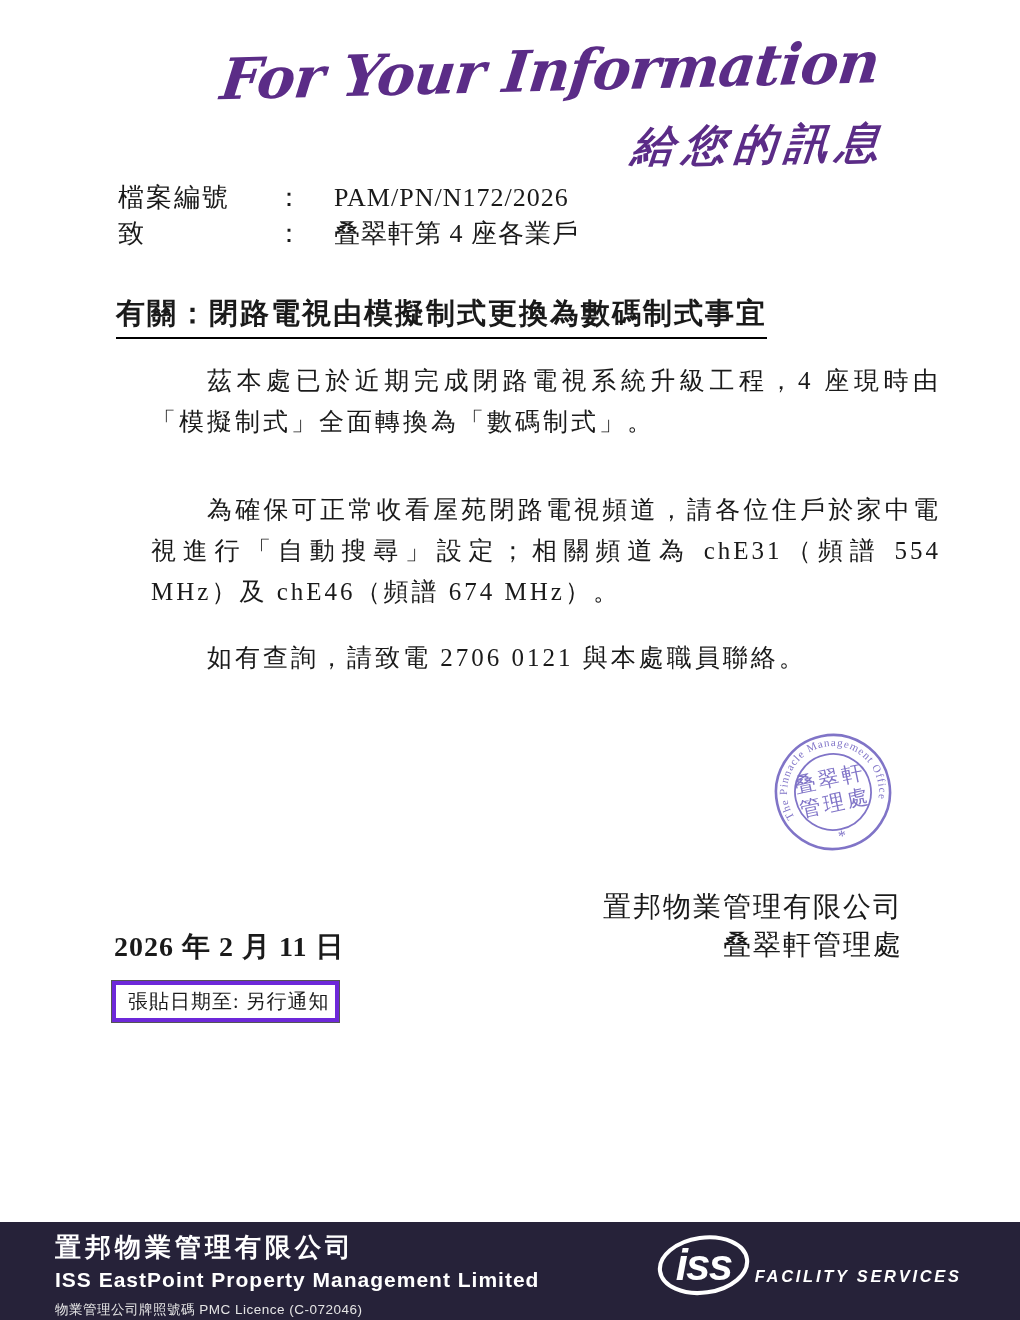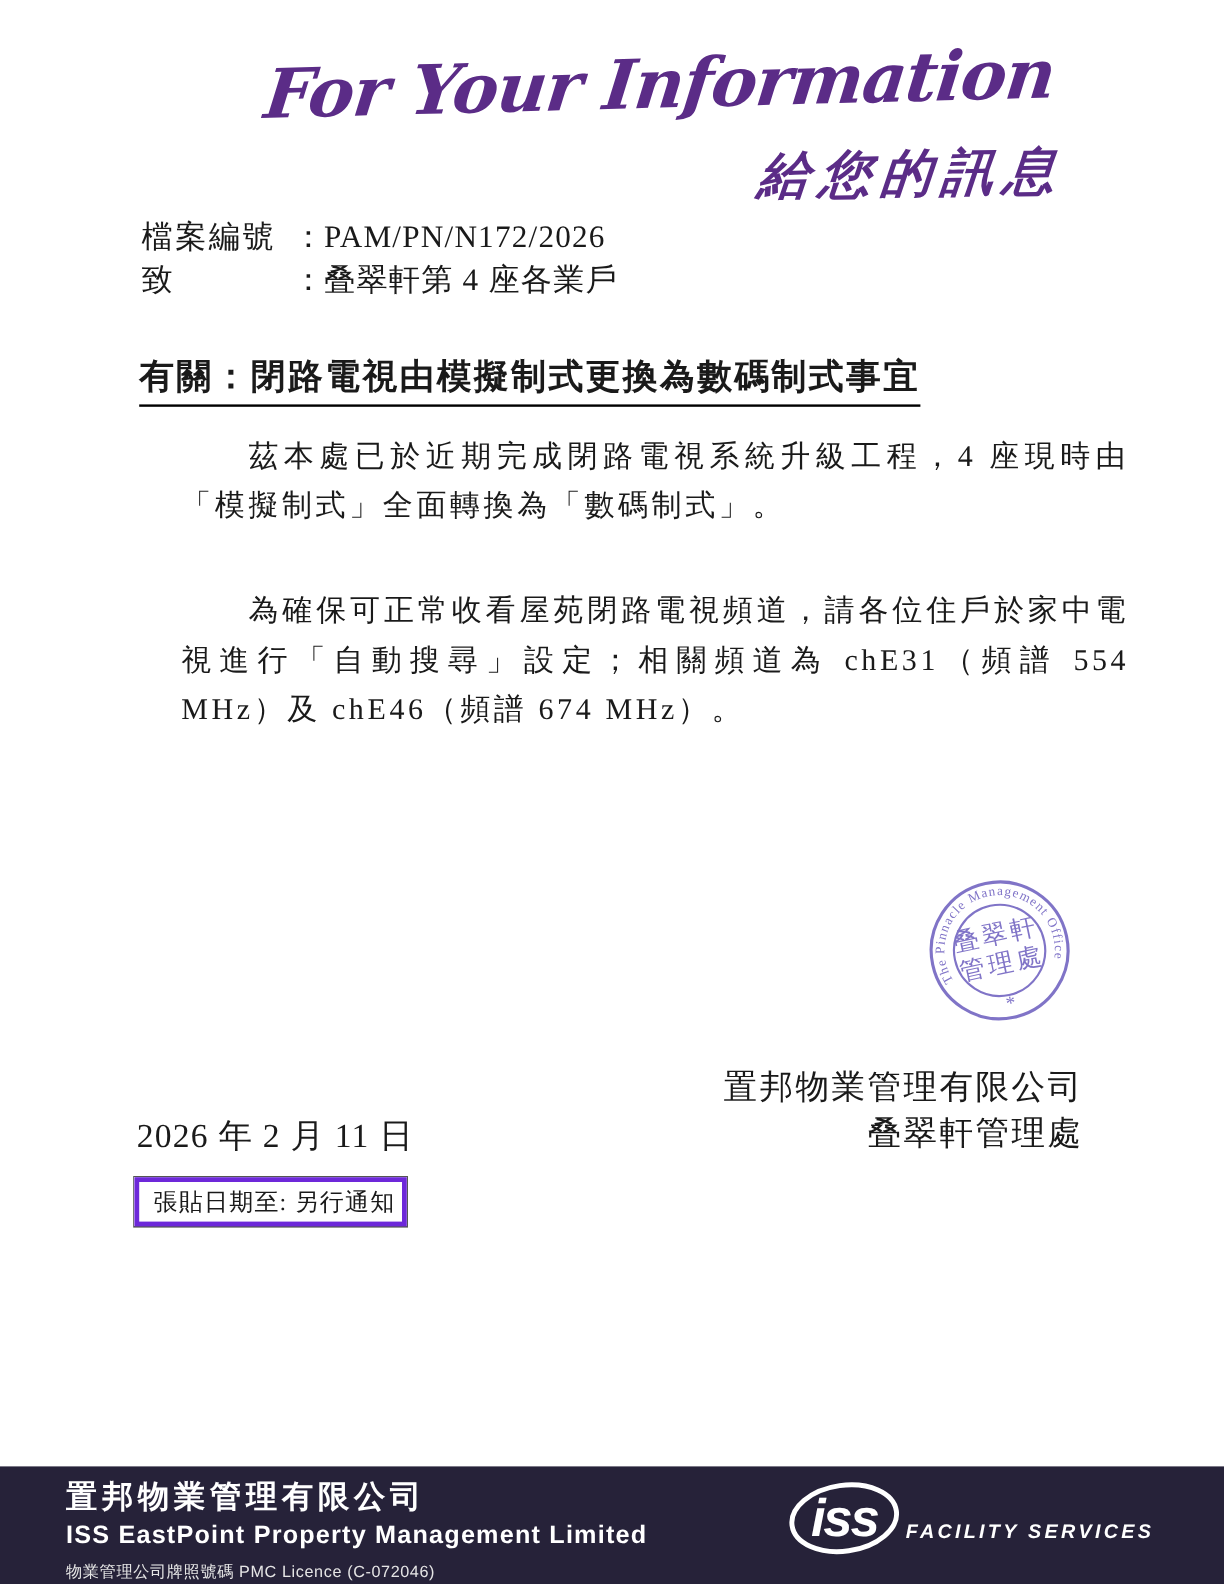--- a/index.html
+++ b/index.html
@@ -36,21 +36,21 @@
     font-weight: bold;
     font-size: 43px;
     letter-spacing: 8px;
     color: #5b2c87;
     transform: skewX(-6deg) rotate(-1deg);
     white-space: nowrap;
   }
 
   
   .meta { position: absolute; left: 118px; top: 180px; font-size: 26px; line-height: 36px; }
-  .meta-row { display: flex; }
+  .meta-row { display: flex; gap: 32px; }
   .meta-label { width: 126px; letter-spacing: 2px; }
   .meta-colon { }
   .meta-value { letter-spacing: 1px; }
 
   
   .title-wrap { position: absolute; left: 116px; top: 294px; width: 790px; text-align: left; }
   .title-text {
     display: inline-block;
     font-size: 29px;
     font-weight: bold;
@@ -75,21 +75,21 @@
   .stamp { position: absolute; left: 748px; top: 712px; width: 170px; height: 160px; opacity: 0.88; }
 
   
   .sign-block {
     position: absolute; right: 117px; top: 888px;
     font-size: 28px; line-height: 38px; letter-spacing: 2px;
     text-align: right;
   }
   .date-line {
     position: absolute; left: 114px; top: 928px;
-    font-size: 28px; letter-spacing: 1px;
+    font-size: 28px; letter-spacing: 1px; font-weight: bold;
   }
 
   
   .post-box {
     position: absolute; left: 112px; top: 981px;
     width: 227px; height: 41px;
     border: 4px solid #6d28d9;
     box-shadow: 0 0 0 1px #555;
     display: flex; align-items: center;
     padding-left: 12px;
@@ -130,20 +130,21 @@
     </div>
   </div>
 
   <div class="title-wrap">
     <span class="title-text">有關：閉路電視由模擬制式更換為數碼制式事宜</span>
   </div>
 
   <div class="body-text">
     <p class="p1">茲本處已於近期完成閉路電視系統升級工程，4 座現時由「模擬制式」全面轉換為「數碼制式」。</p>
     <p class="p2">為確保可正常收看屋苑閉路電視頻道，請各位住戶於家中電視進行「自動搜尋」設定；相關頻道為 chE31（頻譜 554 MHz）及 chE46（頻譜 674 MHz）。</p>
+    <p class="p3">如有查詢，請致電 2706 0121 與本處職員聯絡。</p>
   </div>
 
   <svg class="stamp" viewBox="0 0 170 160" aria-hidden="true">
     <g transform="rotate(-12 85 80)" fill="none">
       <circle cx="85" cy="80" r="57" stroke="#6f61c0" stroke-width="2.6"></circle>
       <circle cx="85" cy="80" r="38" stroke="#6f61c0" stroke-width="1.8"></circle>
       <path id="stampArc" d="M 52.5 112.5 A 46 46 0 1 1 117.5 112.5" fill="none"></path>
       <text font-size="11" fill="#6f61c0" letter-spacing="1" font-family="Liberation Serif, serif">
         <textPath href="#stampArc" startOffset="50%" text-anchor="middle">The Pinnacle Management Office</textPath>
       </text>

